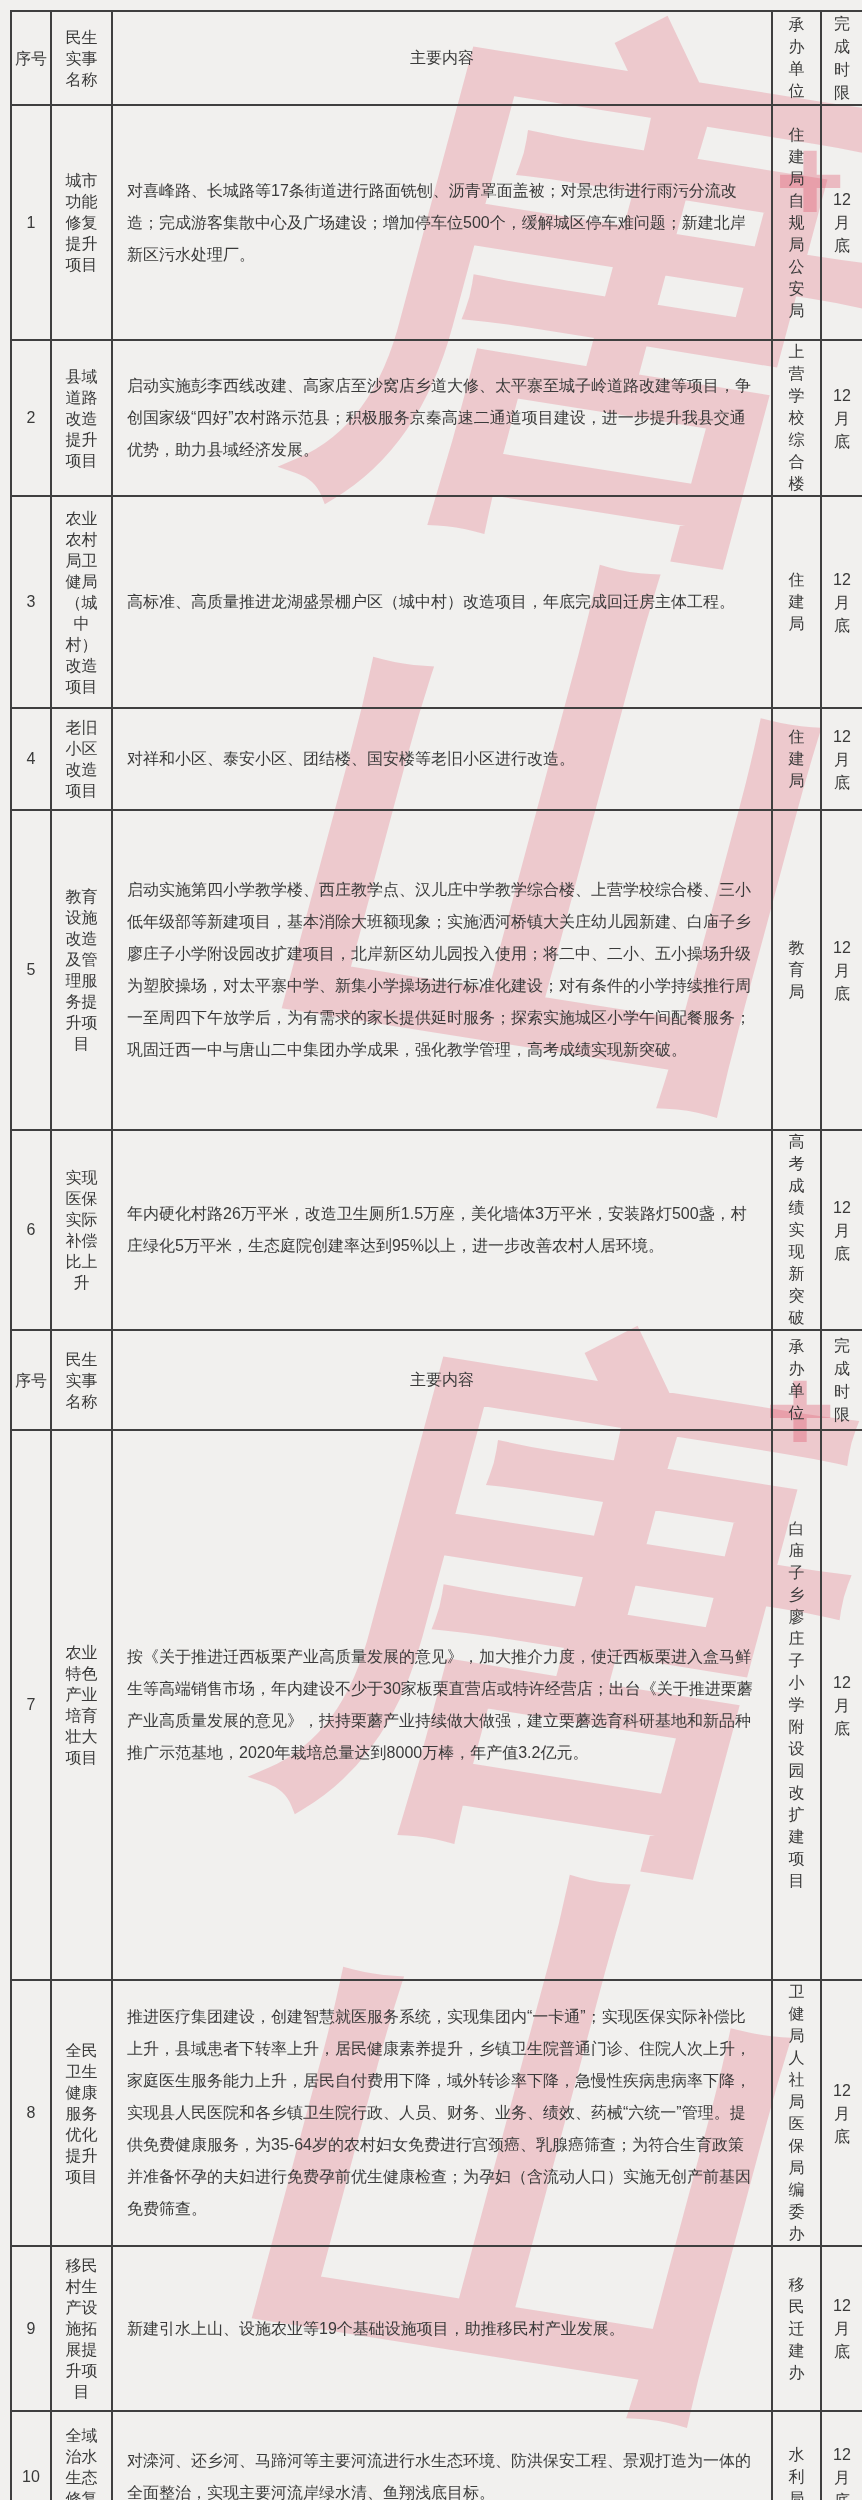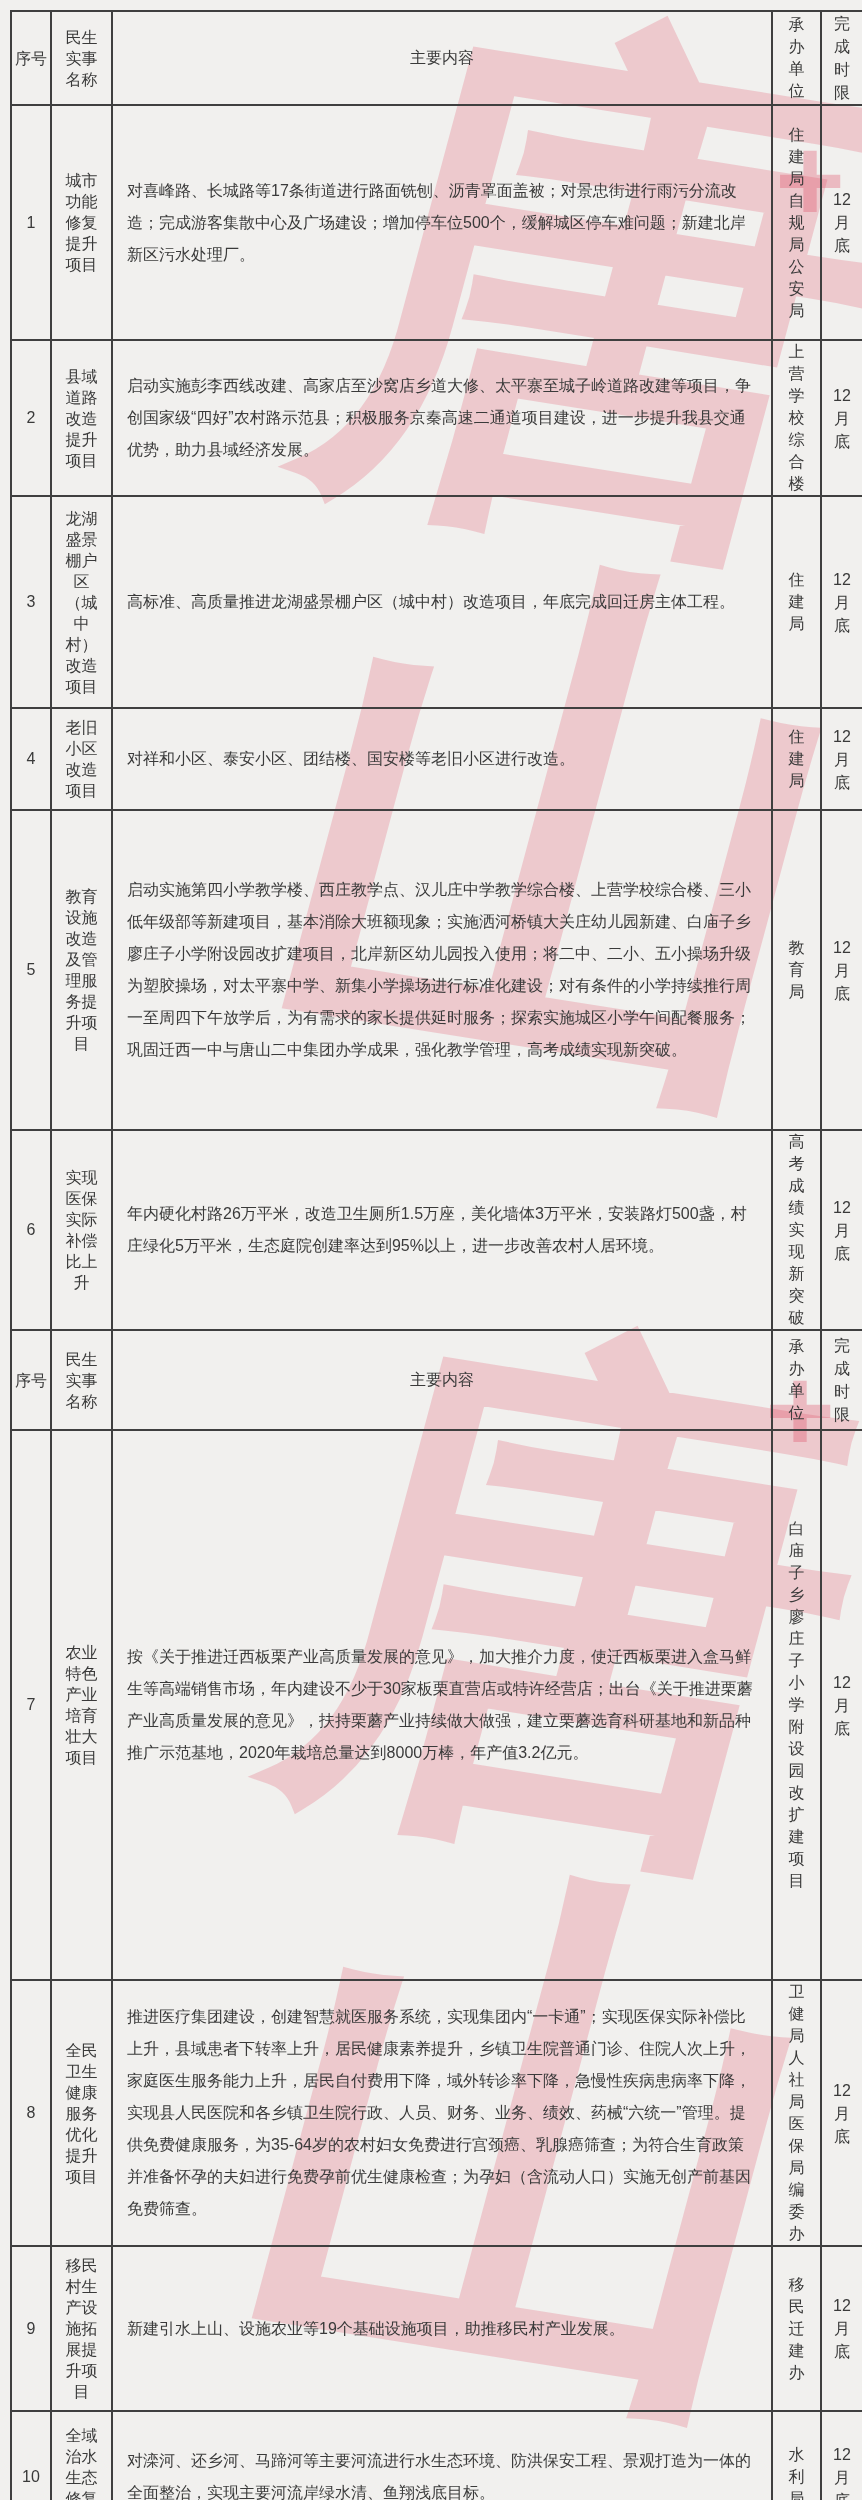--- a/index.html
+++ b/index.html
@@ -95,21 +95,21 @@
           <div class="vwrap-narrow">上营学校综合楼</div>
         </td>
     <td class="c-deadline">
           <div class="vwrap">12月底</div>
         </td>
   </tr>
 
   <tr style="height:212px;">
     <td class="c-no">3</td>
     <td class="c-name">
-          <div class="namewrap">龙湖盛景棚户区（城中村）改造项目</div>
+          <div class="namewrap">农业农村局卫健局（城中村）改造项目</div>
         </td>
     <td class="c-content">
           <div class="contentwrap">高标准、高质量推进龙湖盛景棚户区（城中村）改造项目，年底完成回迁房主体工程。</div>
         </td>
     <td class="c-unit">
           <div class="vwrap-narrow">住建局</div>
         </td>
     <td class="c-deadline">
           <div class="vwrap">12月底</div>
         </td>

